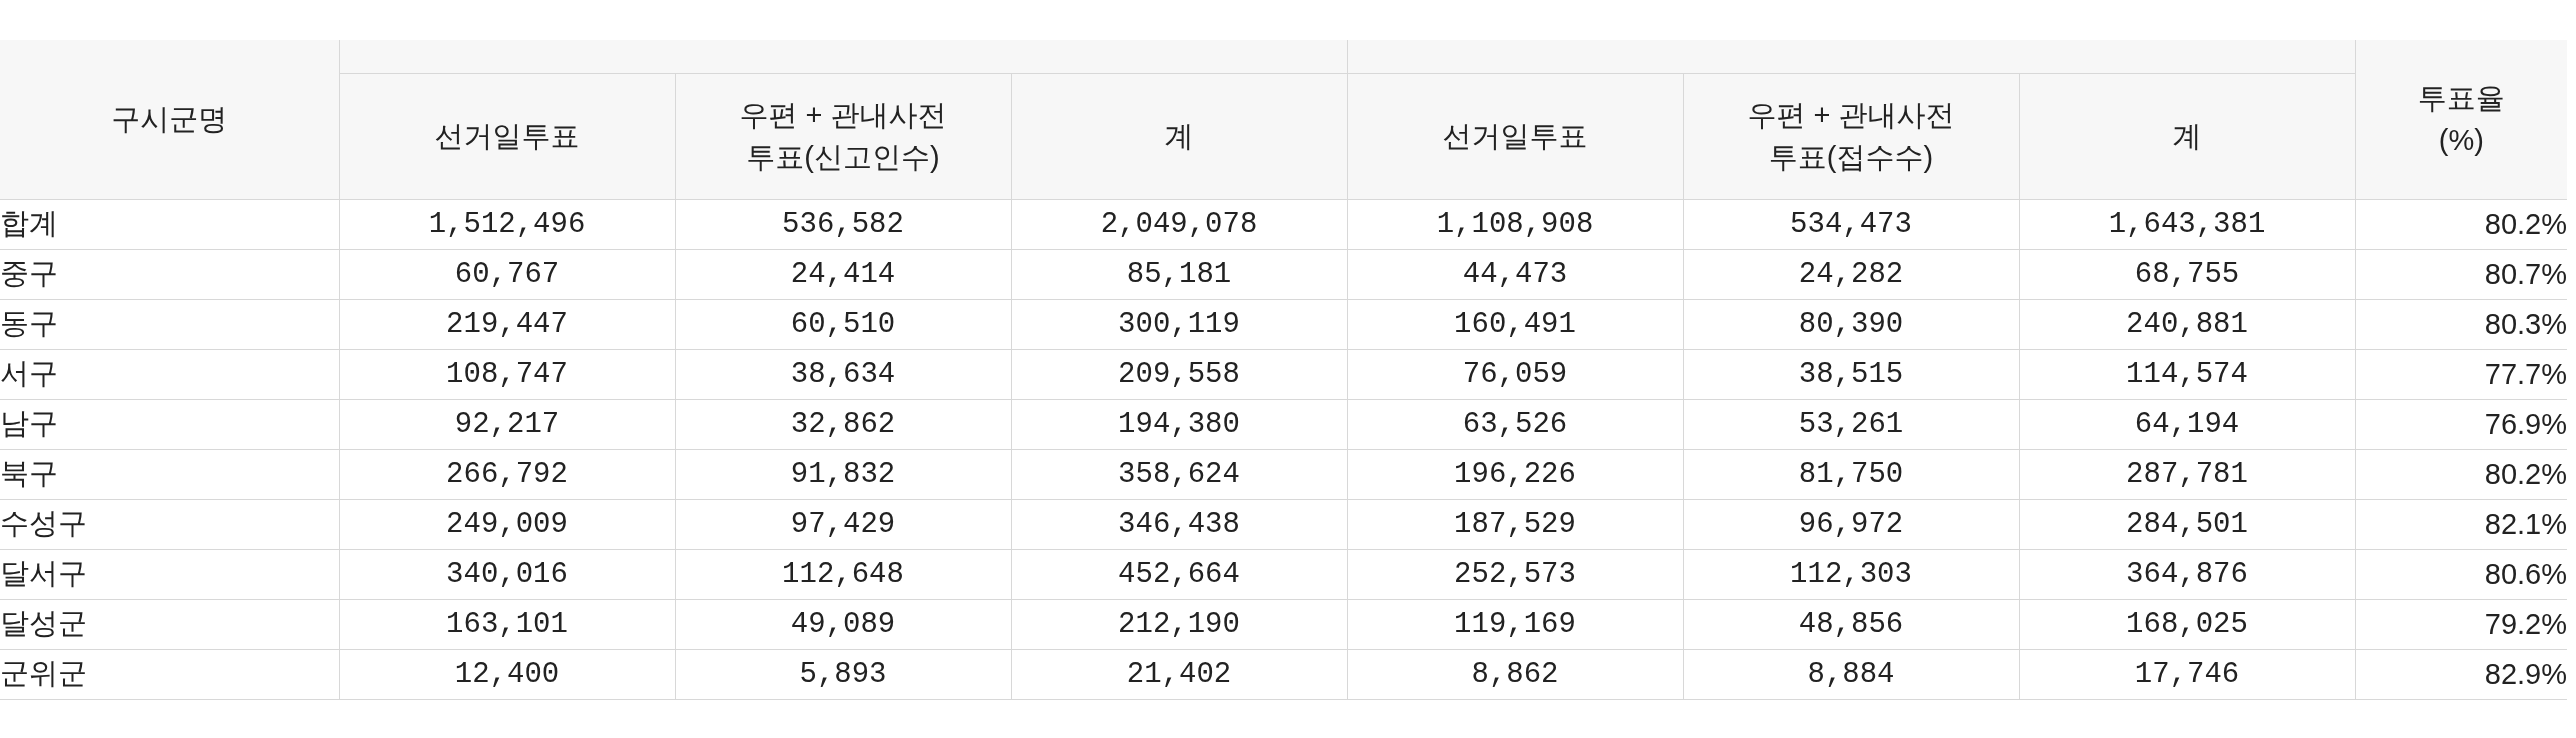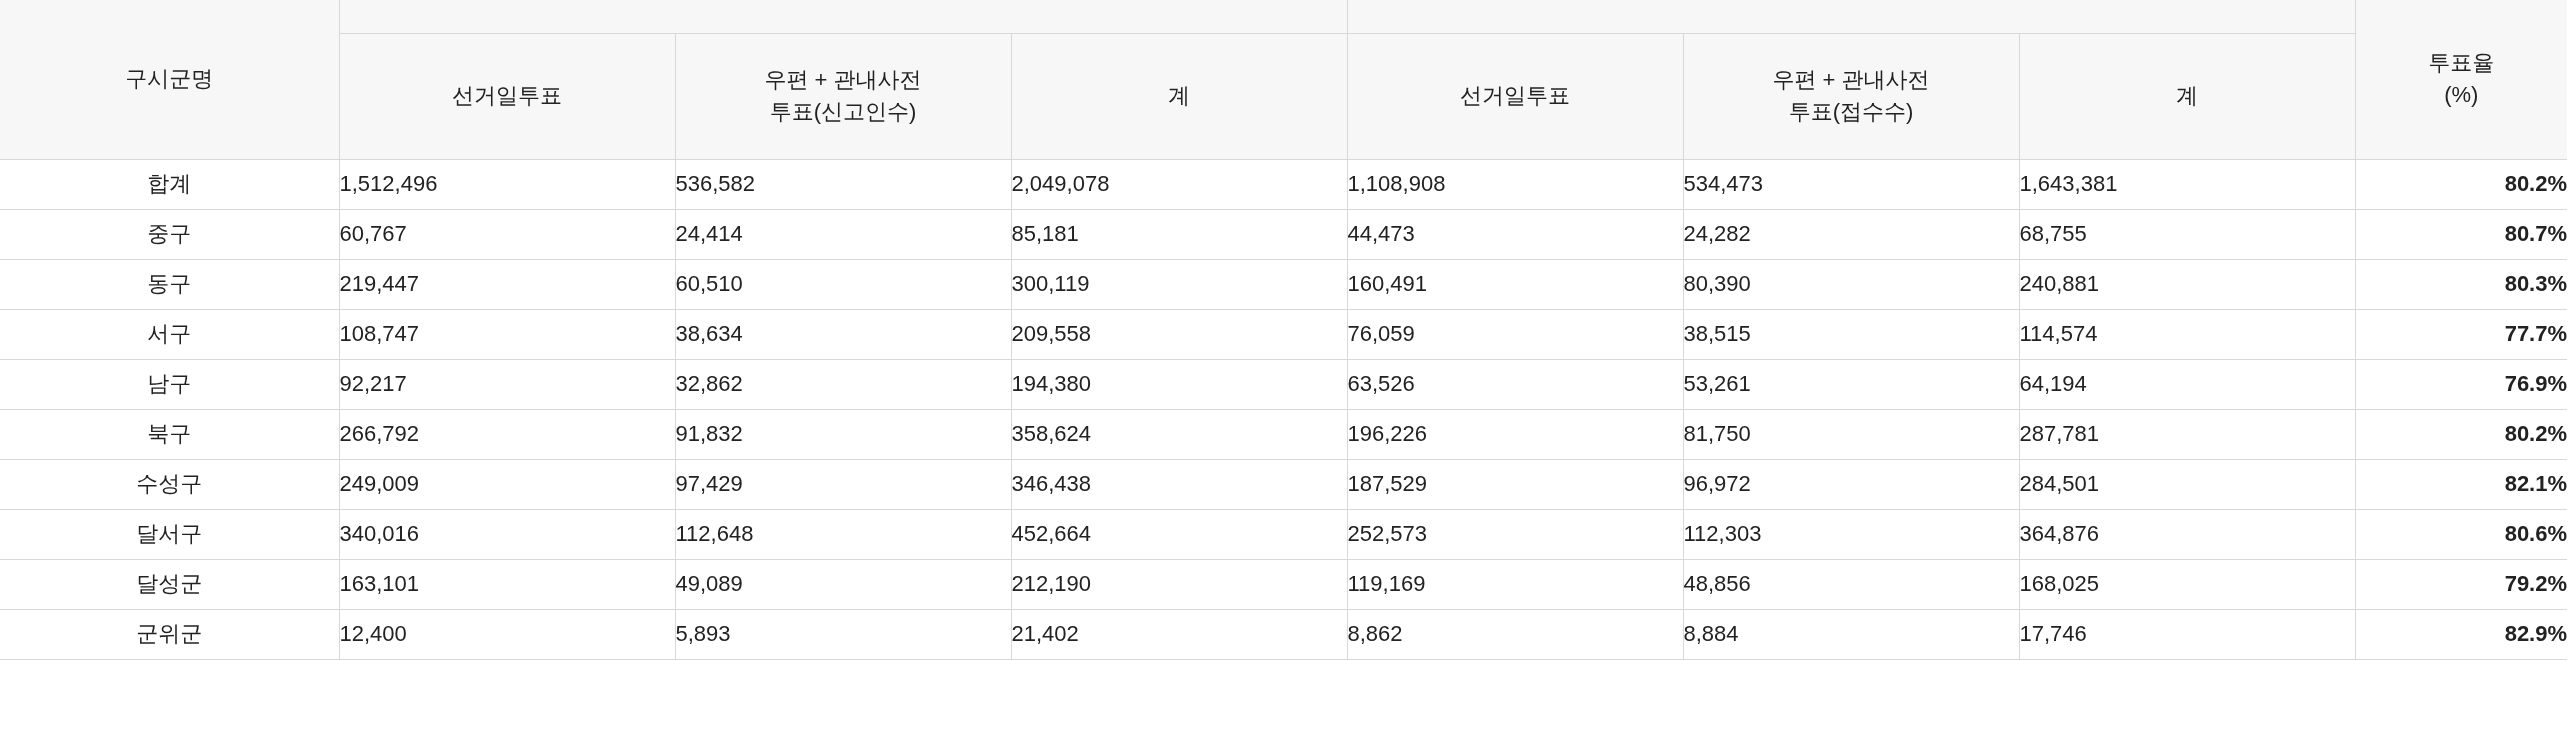--- a/index.html
+++ b/index.html
@@ -11,21 +11,22 @@
     width: 2576px;
     height: 738px;
     font-family: "Liberation Sans", sans-serif;
     color: #222222;
     overflow: hidden;
   }
   table.vote-table {
     border-collapse: collapse;
     width: 2128px;
     table-layout: fixed;
-    font-size: 22px;
+    font-size: 29px;
+    margin-top: 40px;
   }
   table.vote-table th,
   table.vote-table td {
     border: 0.7px solid #d8d8d8;
     padding: 0;
     box-sizing: border-box;
   }
   
   thead th {
     background: #f7f7f7;
@@ -52,31 +53,32 @@
   col.c-num    { width: 336px; }
   col.c-rate   { width: 212px; }
 
   
   tbody td {
     height: 50px;
     vertical-align: middle;
     color: #222222;
   }
   td.region {
+    text-align: left;
+    padding-left: 15.7px;
+  }
+  td.num {
     text-align: center;
-    padding-left: 15.7px;
-  }
-  td.num {
-    text-align: left;
     padding-right: 18.6px;
+    font-family: Liberation Mono, monospace;
   }
   td.rate {
     text-align: right;
     padding-right: 18.6px;
-    font-weight: bold;
+    font-weight: normal;
   }
   tbody tr:nth-child(odd) td { background: #ffffff; }
   tbody tr:nth-child(even) td { background: #ffffff; }
 
   
   table.vote-table tr > *:first-child { border-left: none; }
   table.vote-table tr > *:last-child { border-right: none; }
   thead tr:first-child th:first-child { border-top: none; }
   thead tr:first-child th { border-top: none; }
 </style>

